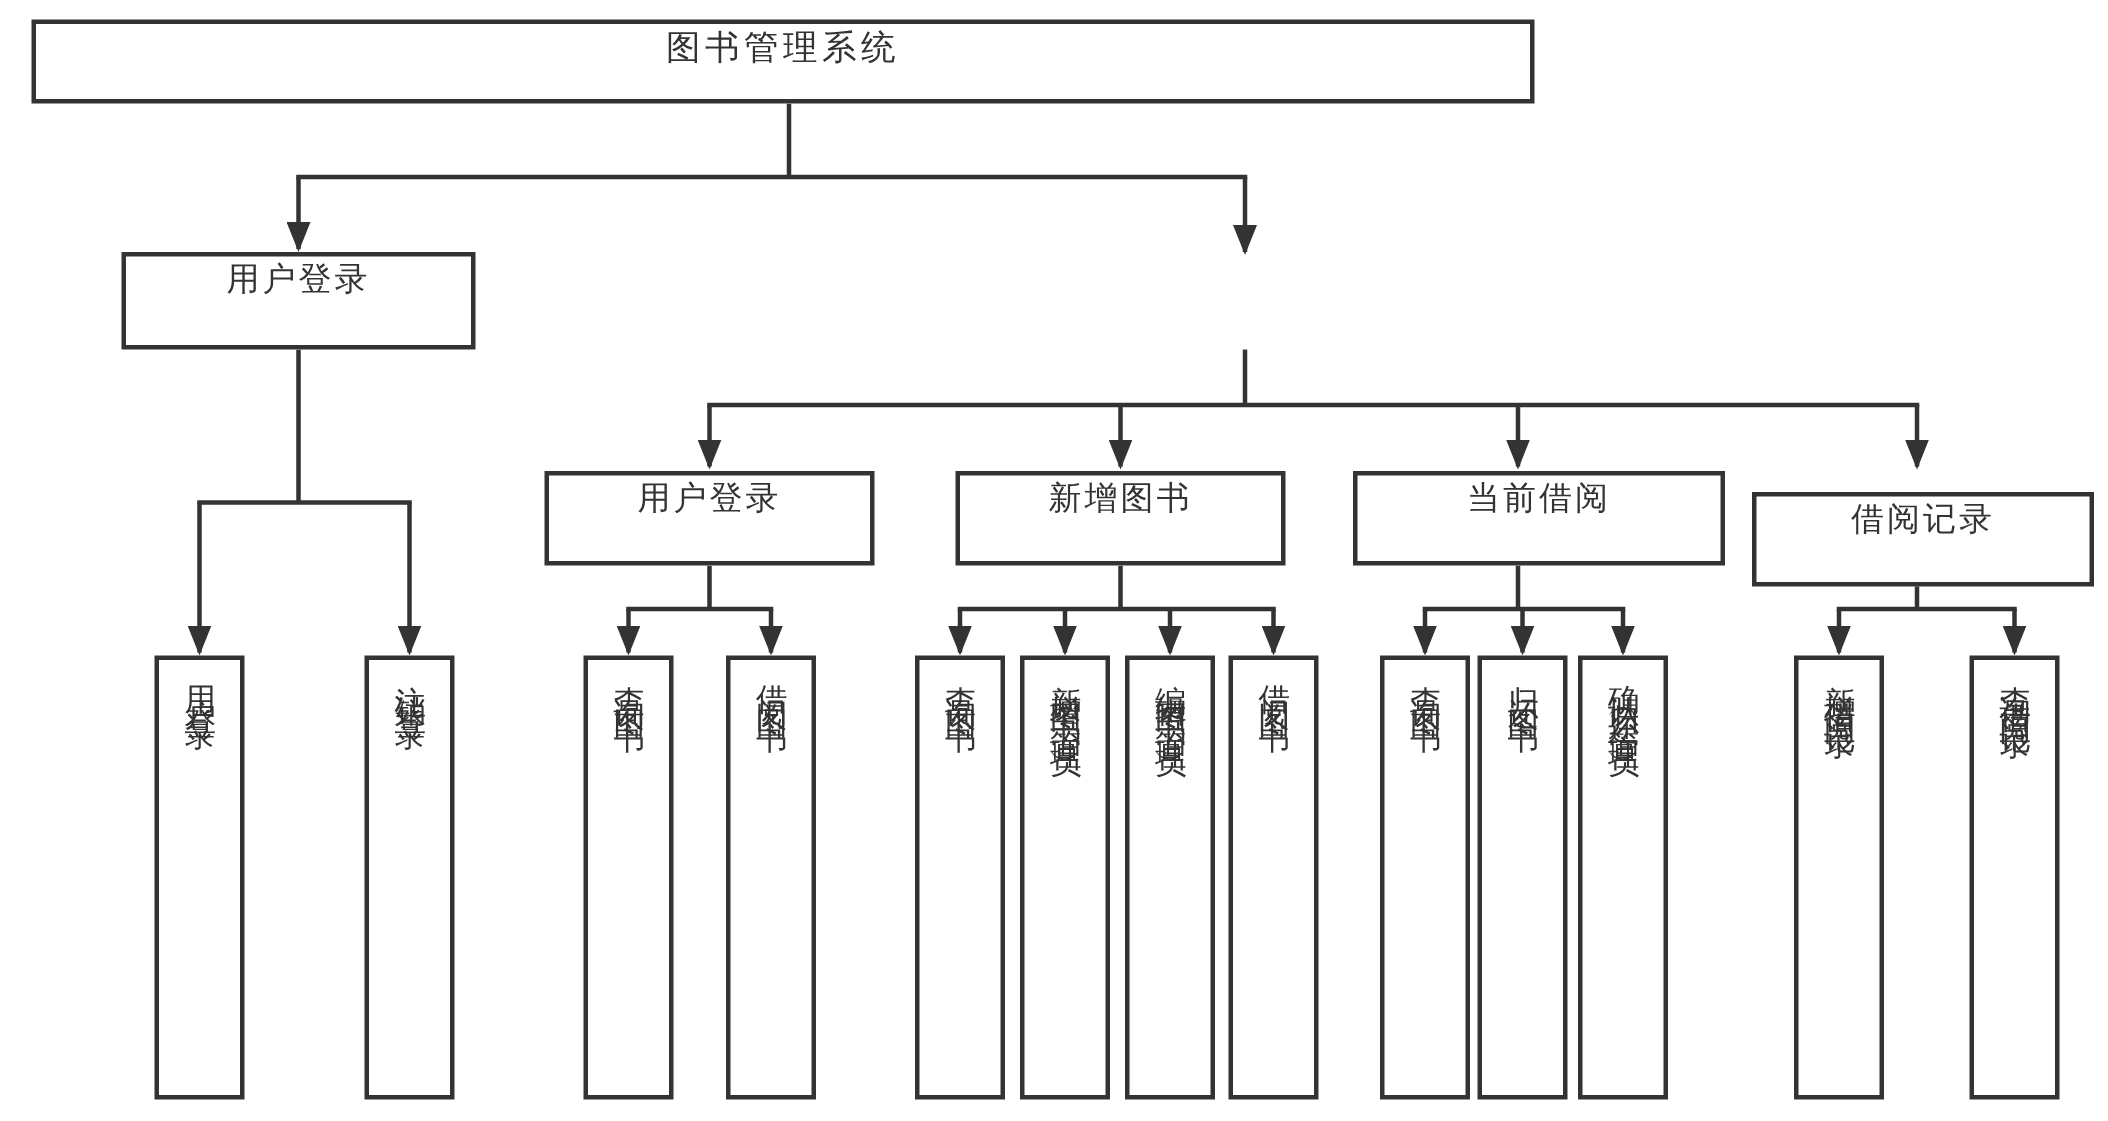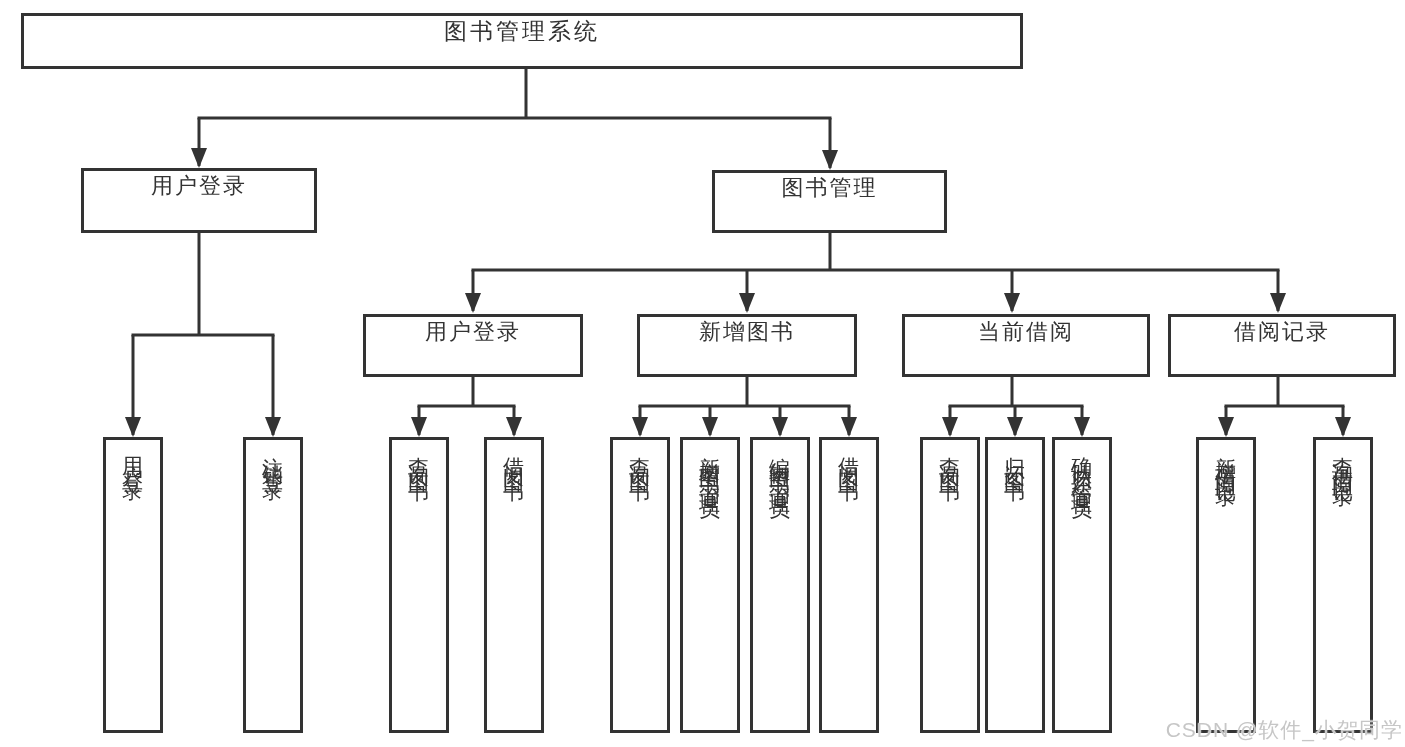--- a/index.html
+++ b/index.html
@@ -103,34 +103,31 @@
     </g>
   </svg>
 
   <div class="box h root" style="left:21px;top:13px;width:1002px;height:56px">
     <span>图书管理系统</span>
   </div>
 
   <div class="box h" style="left:81px;top:168px;width:236px;height:65px">
     <span>用户登录</span>
   </div>
-  <div class="box h" style="left:712px;top:170px;width:235px;height:63px">
-    <span>图书管理</span>
-  </div>
 
   <div class="box h" style="left:363px;top:314px;width:220px;height:63px">
     <span>用户登录</span>
   </div>
   <div class="box h" style="left:637px;top:314px;width:220px;height:63px">
     <span>新增图书</span>
   </div>
   <div class="box h" style="left:902px;top:314px;width:248px;height:63px">
     <span>当前借阅</span>
   </div>
-  <div class="box h" style="left:1168px;top:314px;width:228px;height:63px">
+  <div class="box h" style="left:1168px;top:328px;width:228px;height:63px">
     <span>借阅记录</span>
   </div>
 
   <div class="box v" style="left:103px">
     <span>用户登录</span>
   </div>
   <div class="box v" style="left:243px">
     <span>注销登录</span>
   </div>
 
@@ -164,14 +161,13 @@
     <span class="long">确认归还（管理员）</span>
   </div>
 
   <div class="box v" style="left:1196px">
     <span class="long">新增借阅记录</span>
   </div>
   <div class="box v" style="left:1313px">
     <span class="long">查询借阅记录</span>
   </div>
 
-  <div id="watermark">CSDN @软件_小贺同学</div>
 </div>
 
 </body></html>

